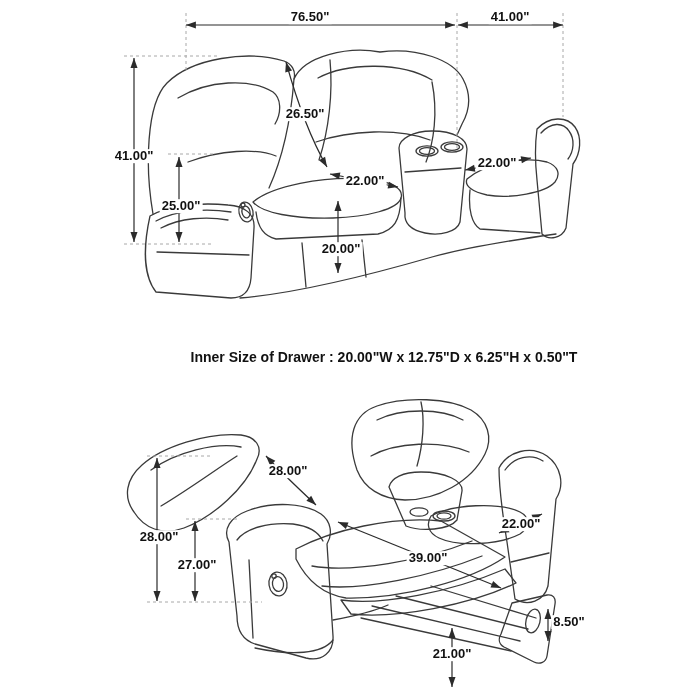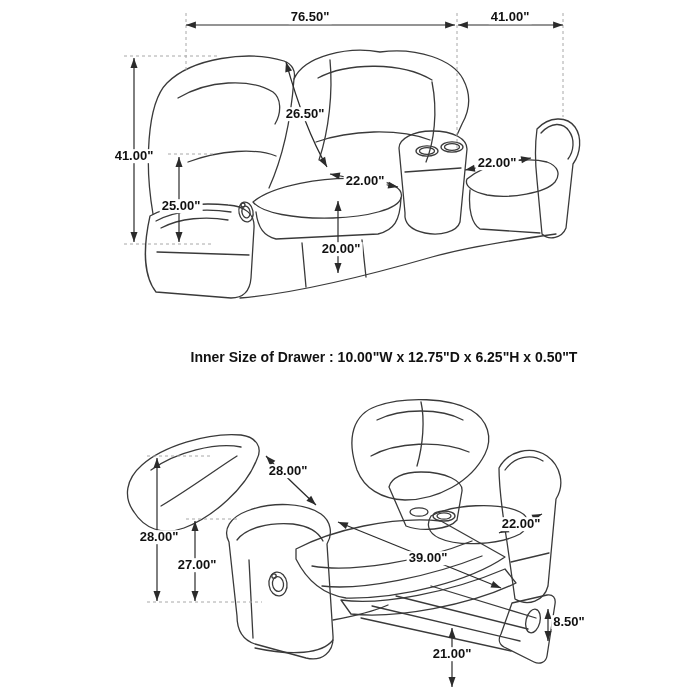--- a/index.html
+++ b/index.html
@@ -155,21 +155,21 @@
 
   <div class="dim" style="left:310px;top:17px">76.50"</div>
   <div class="dim" style="left:510px;top:17px">41.00"</div>
   <div class="dim" style="left:134px;top:156px">41.00"</div>
   <div class="dim" style="left:305px;top:114px">26.50"</div>
   <div class="dim" style="left:365px;top:181px">22.00"</div>
   <div class="dim" style="left:497px;top:163px">22.00"</div>
   <div class="dim" style="left:181px;top:206px">25.00"</div>
   <div class="dim" style="left:341px;top:249px">20.00"</div>
 
-  <div class="note" style="left:384px;top:357px">Inner Size of Drawer : 10.00"W x 12.75"D x 6.25"H x 0.50"T</div>
+  <div class="note" style="left:384px;top:357px">Inner Size of Drawer : 20.00"W x 12.75"D x 6.25"H x 0.50"T</div>
 
   <div class="dim" style="left:288px;top:471px">28.00"</div>
   <div class="dim" style="left:159px;top:537px">28.00"</div>
   <div class="dim" style="left:197px;top:565px">27.00"</div>
   <div class="dim" style="left:521px;top:524px">22.00"</div>
   <div class="dim" style="left:428px;top:558px">39.00"</div>
   <div class="dim" style="left:569px;top:622px">8.50"</div>
   <div class="dim" style="left:452px;top:654px">21.00"</div>
 
 </div>

